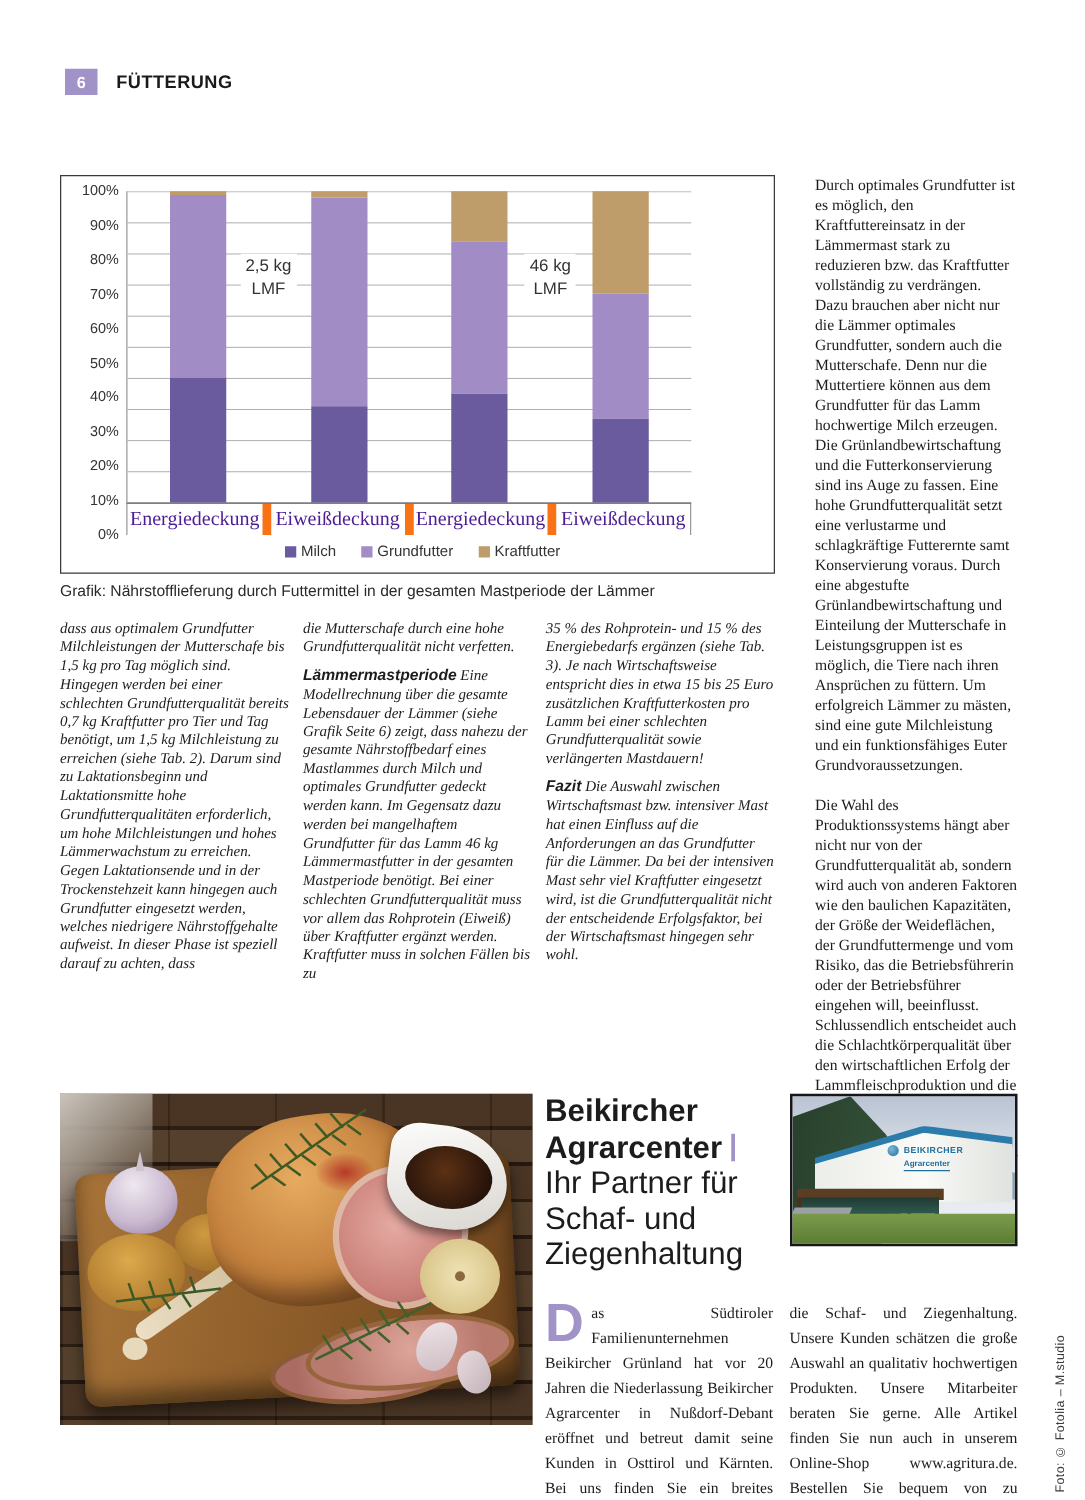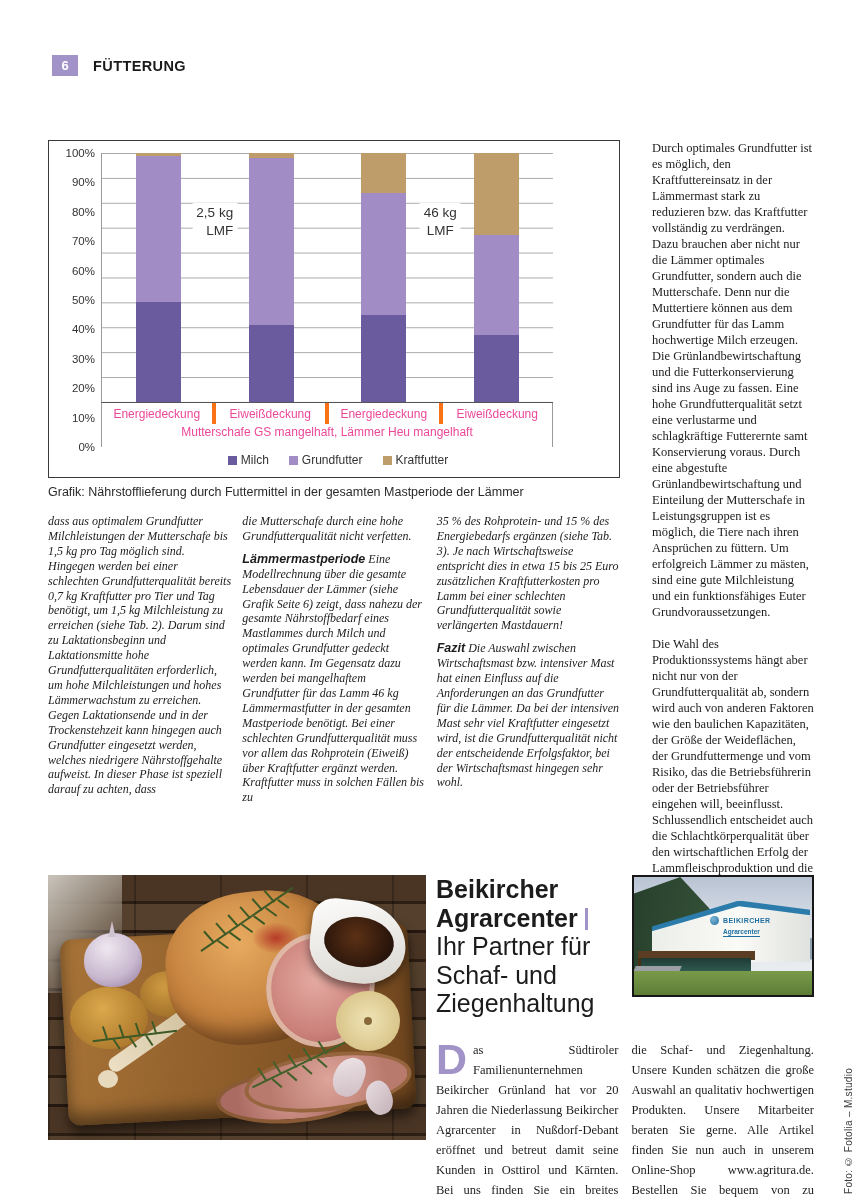--- a/index.html
+++ b/index.html
@@ -41,23 +41,23 @@
   }
   .bar-row { display:flex; height:100%; }
   .bar-slot { flex:1; display:flex; align-items:flex-end; justify-content:center; }
   .bar { width:40%; height:100%; display:flex; flex-direction:column-reverse; }
   .annot {
     position:absolute; transform:translateX(-50%);
     background:#fff; padding:1px 4px; white-space:pre-line; text-align:center;
     font-family:"Liberation Sans",sans-serif; font-size:13.5px; color:#333; line-height:18px;
   }
   .cat-row, .group-row { display:flex; border-left:1px solid #9a9a9a; border-right:1px solid #9a9a9a;
-    font-family:Liberation Sans, sans-serif; font-size:12px; color:#ec4899; }
+    font-family:Liberation Serif, serif; font-size:16px; color:#4c1d95; }
   .cat-cell { flex:1; text-align:center; padding:4px 2px 3px; }
-  .cat-cell.sep { border-left:4px solid #f97316; }
+  .cat-cell.sep { border-left:7px solid #f97316; }
   .group-cell { flex:1; text-align:center; padding:1px 4px 8px; }
   .group-cell + .group-cell { border-left:1px solid #9a9a9a; }
   .legend { display:flex; justify-content:center; gap:20px; padding:6px 0 4px;
     font-family:"Liberation Sans",sans-serif; font-size:12px; color:#333; }
   .legend-item { display:flex; align-items:center; gap:4px; }
   .legend-swatch { width:9px; height:9px; display:inline-block; }
   .caption { margin-top:7px; font-family:"Liberation Sans",sans-serif; font-size:12.5px; color:#2a2a2a; }
   .caption b { font-weight:400; }
 
   
@@ -217,33 +217,32 @@
                     </div>
                   </div>
                   <div class="bar-slot">
                     <div class="bar">
                       <div class="seg" style="height: 27%; background: rgb(106, 90, 158);"></div>
                       <div class="seg" style="height: 40%; background: rgb(161, 140, 198);"></div>
                       <div class="seg" style="height: 33%; background: rgb(191, 157, 107);"></div>
                     </div>
                   </div>
                 </div>
-            <div class="annot" style="left: 25%; top: 20%; text-align: right;">2,5 kg
+            <div class="annot" style="left: 25%; top: 20%;">2,5 kg
 LMF</div>
                 <div class="annot" style="left: 75%; top: 20%;">46 kg
 LMF</div>
               </div>
             <div class="cat-row">
                 <div class="cat-cell">Energiedeckung</div>
                 <div class="cat-cell sep">Eiweißdeckung</div>
                 <div class="cat-cell sep">Energiedeckung</div>
                 <div class="cat-cell sep">Eiweißdeckung</div>
               </div>
             <div class="group-row">
-                <div class="group-cell">Mutterschafe GS mangelhaft, Lämmer Heu mangelhaft</div>
               </div>
           </div>
         </div>
         <div class="legend">
             <div class="legend-item">
               <div class="legend-swatch" style="background: rgb(106, 90, 158);"></div>
               <div class="legend-label">Milch</div>
             </div>
             <div class="legend-item">
               <div class="legend-swatch" style="background: rgb(161, 140, 198);"></div>

